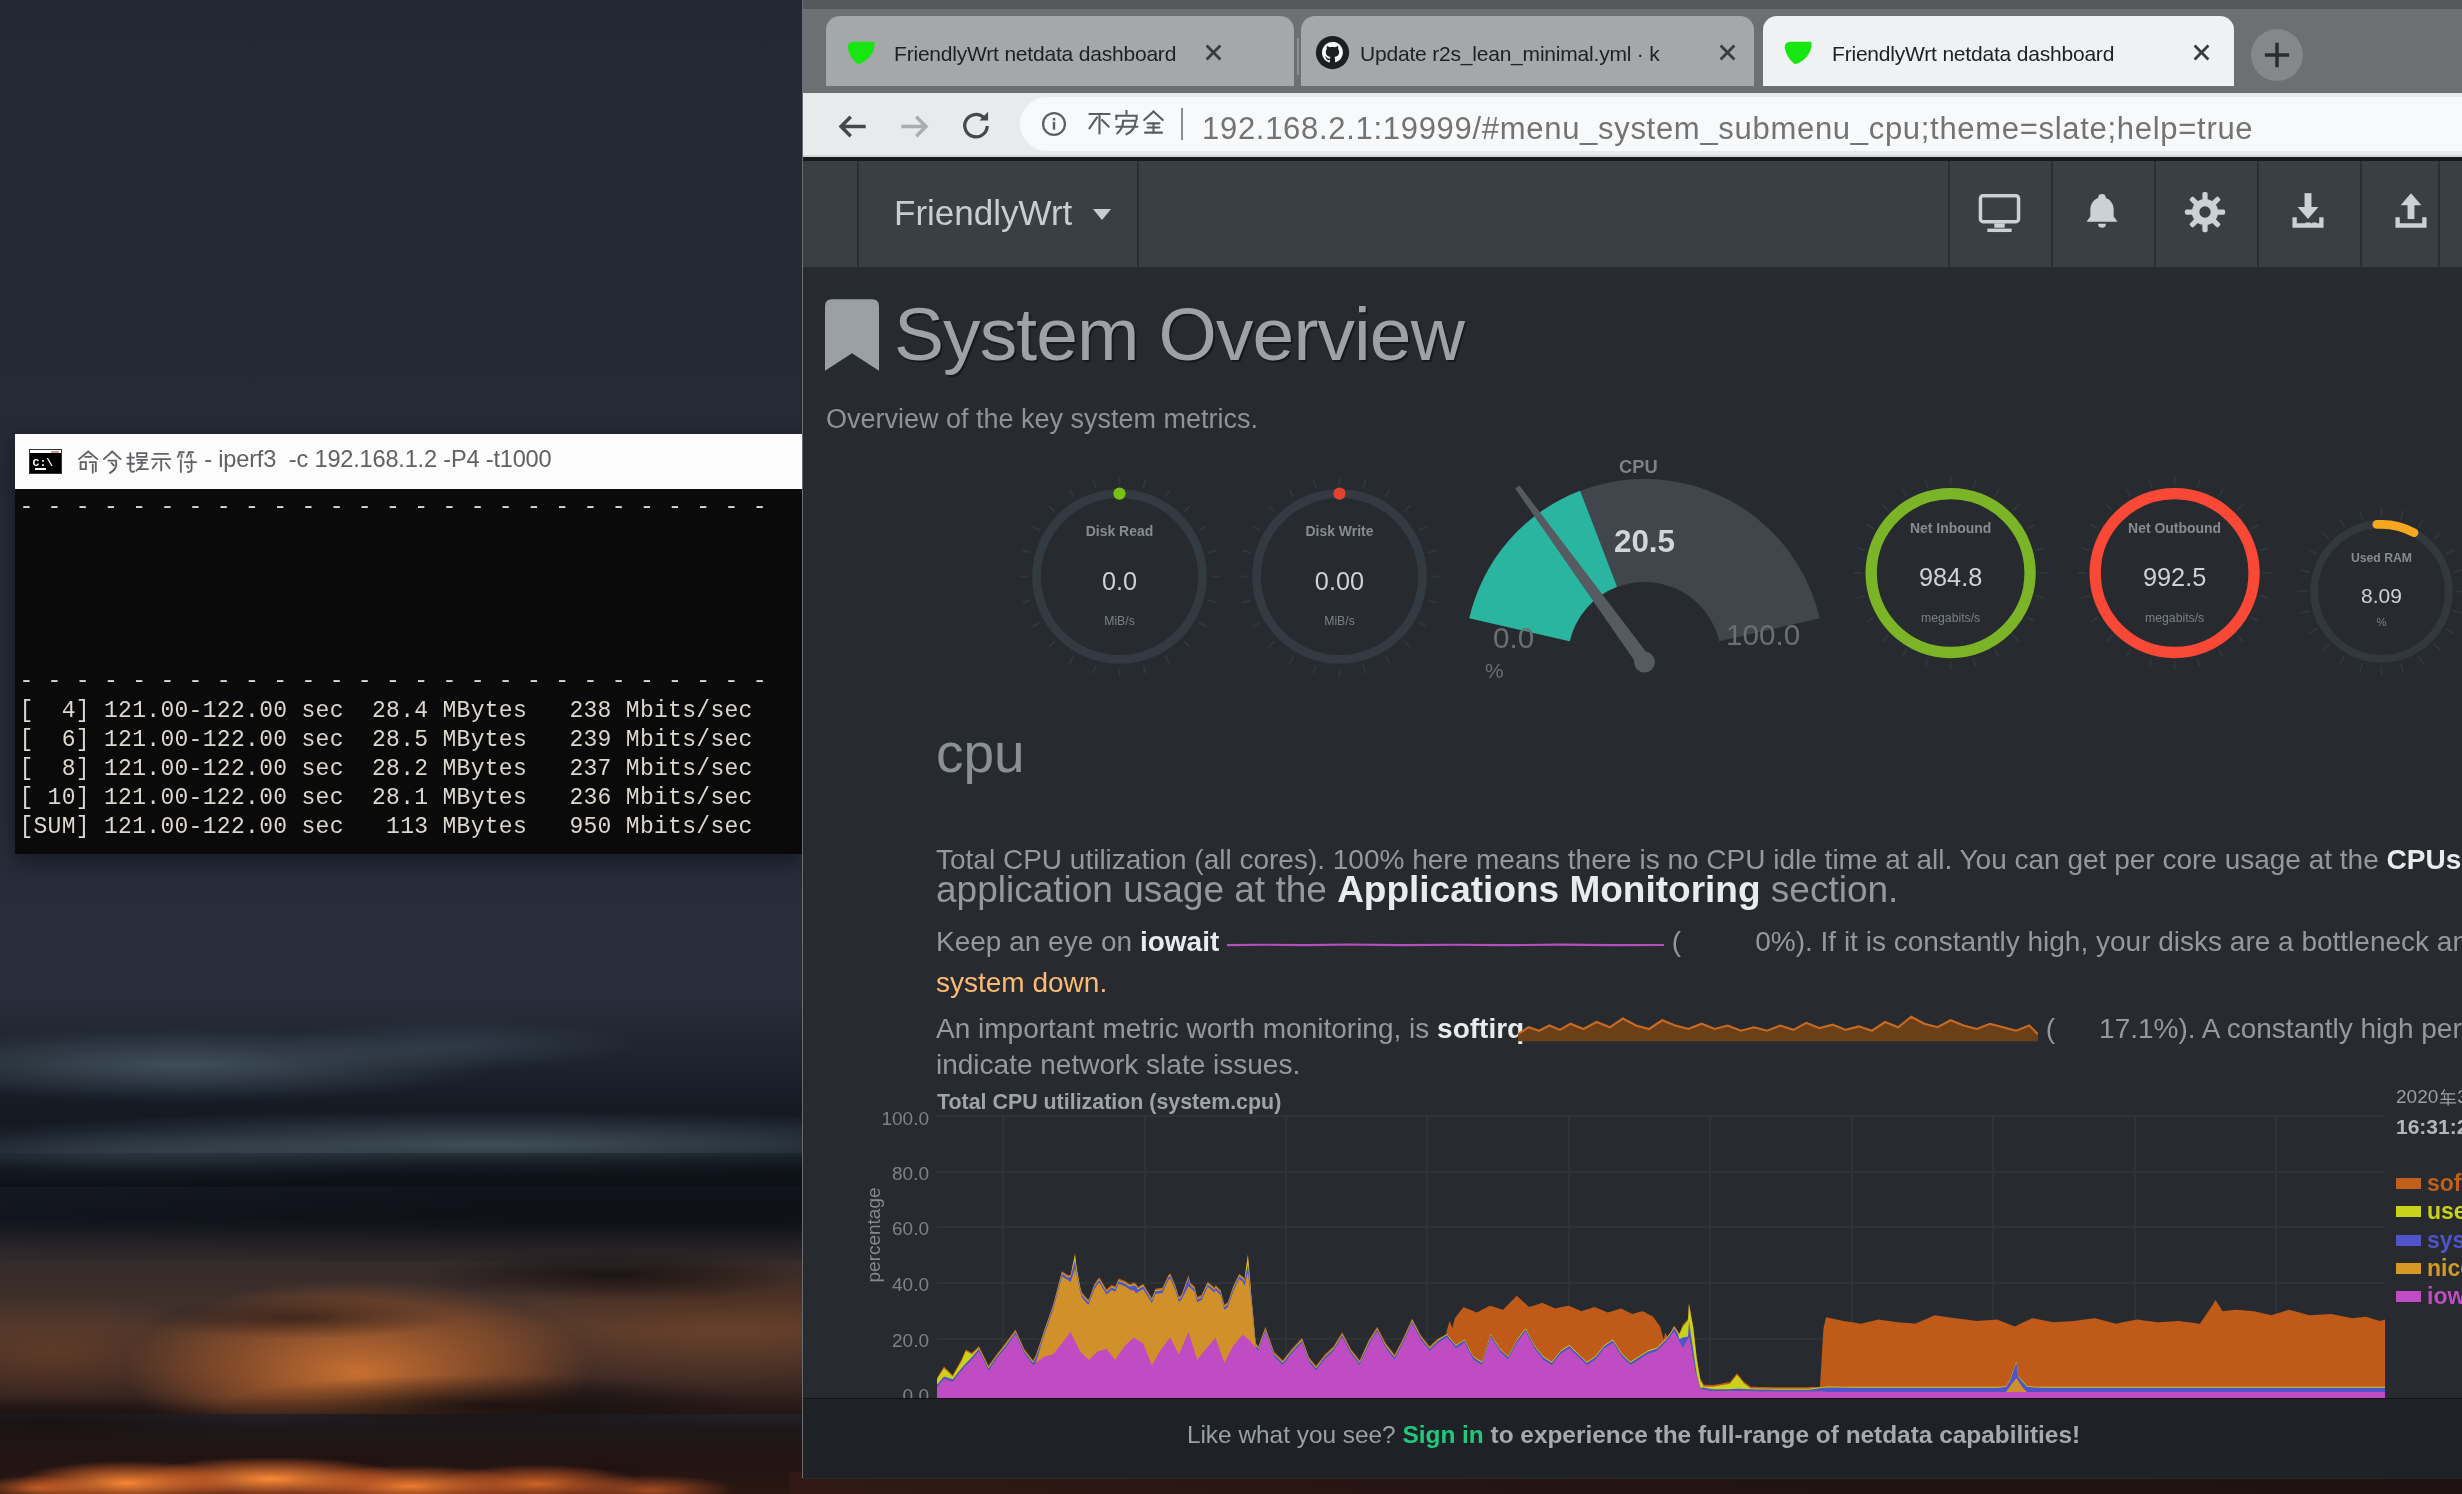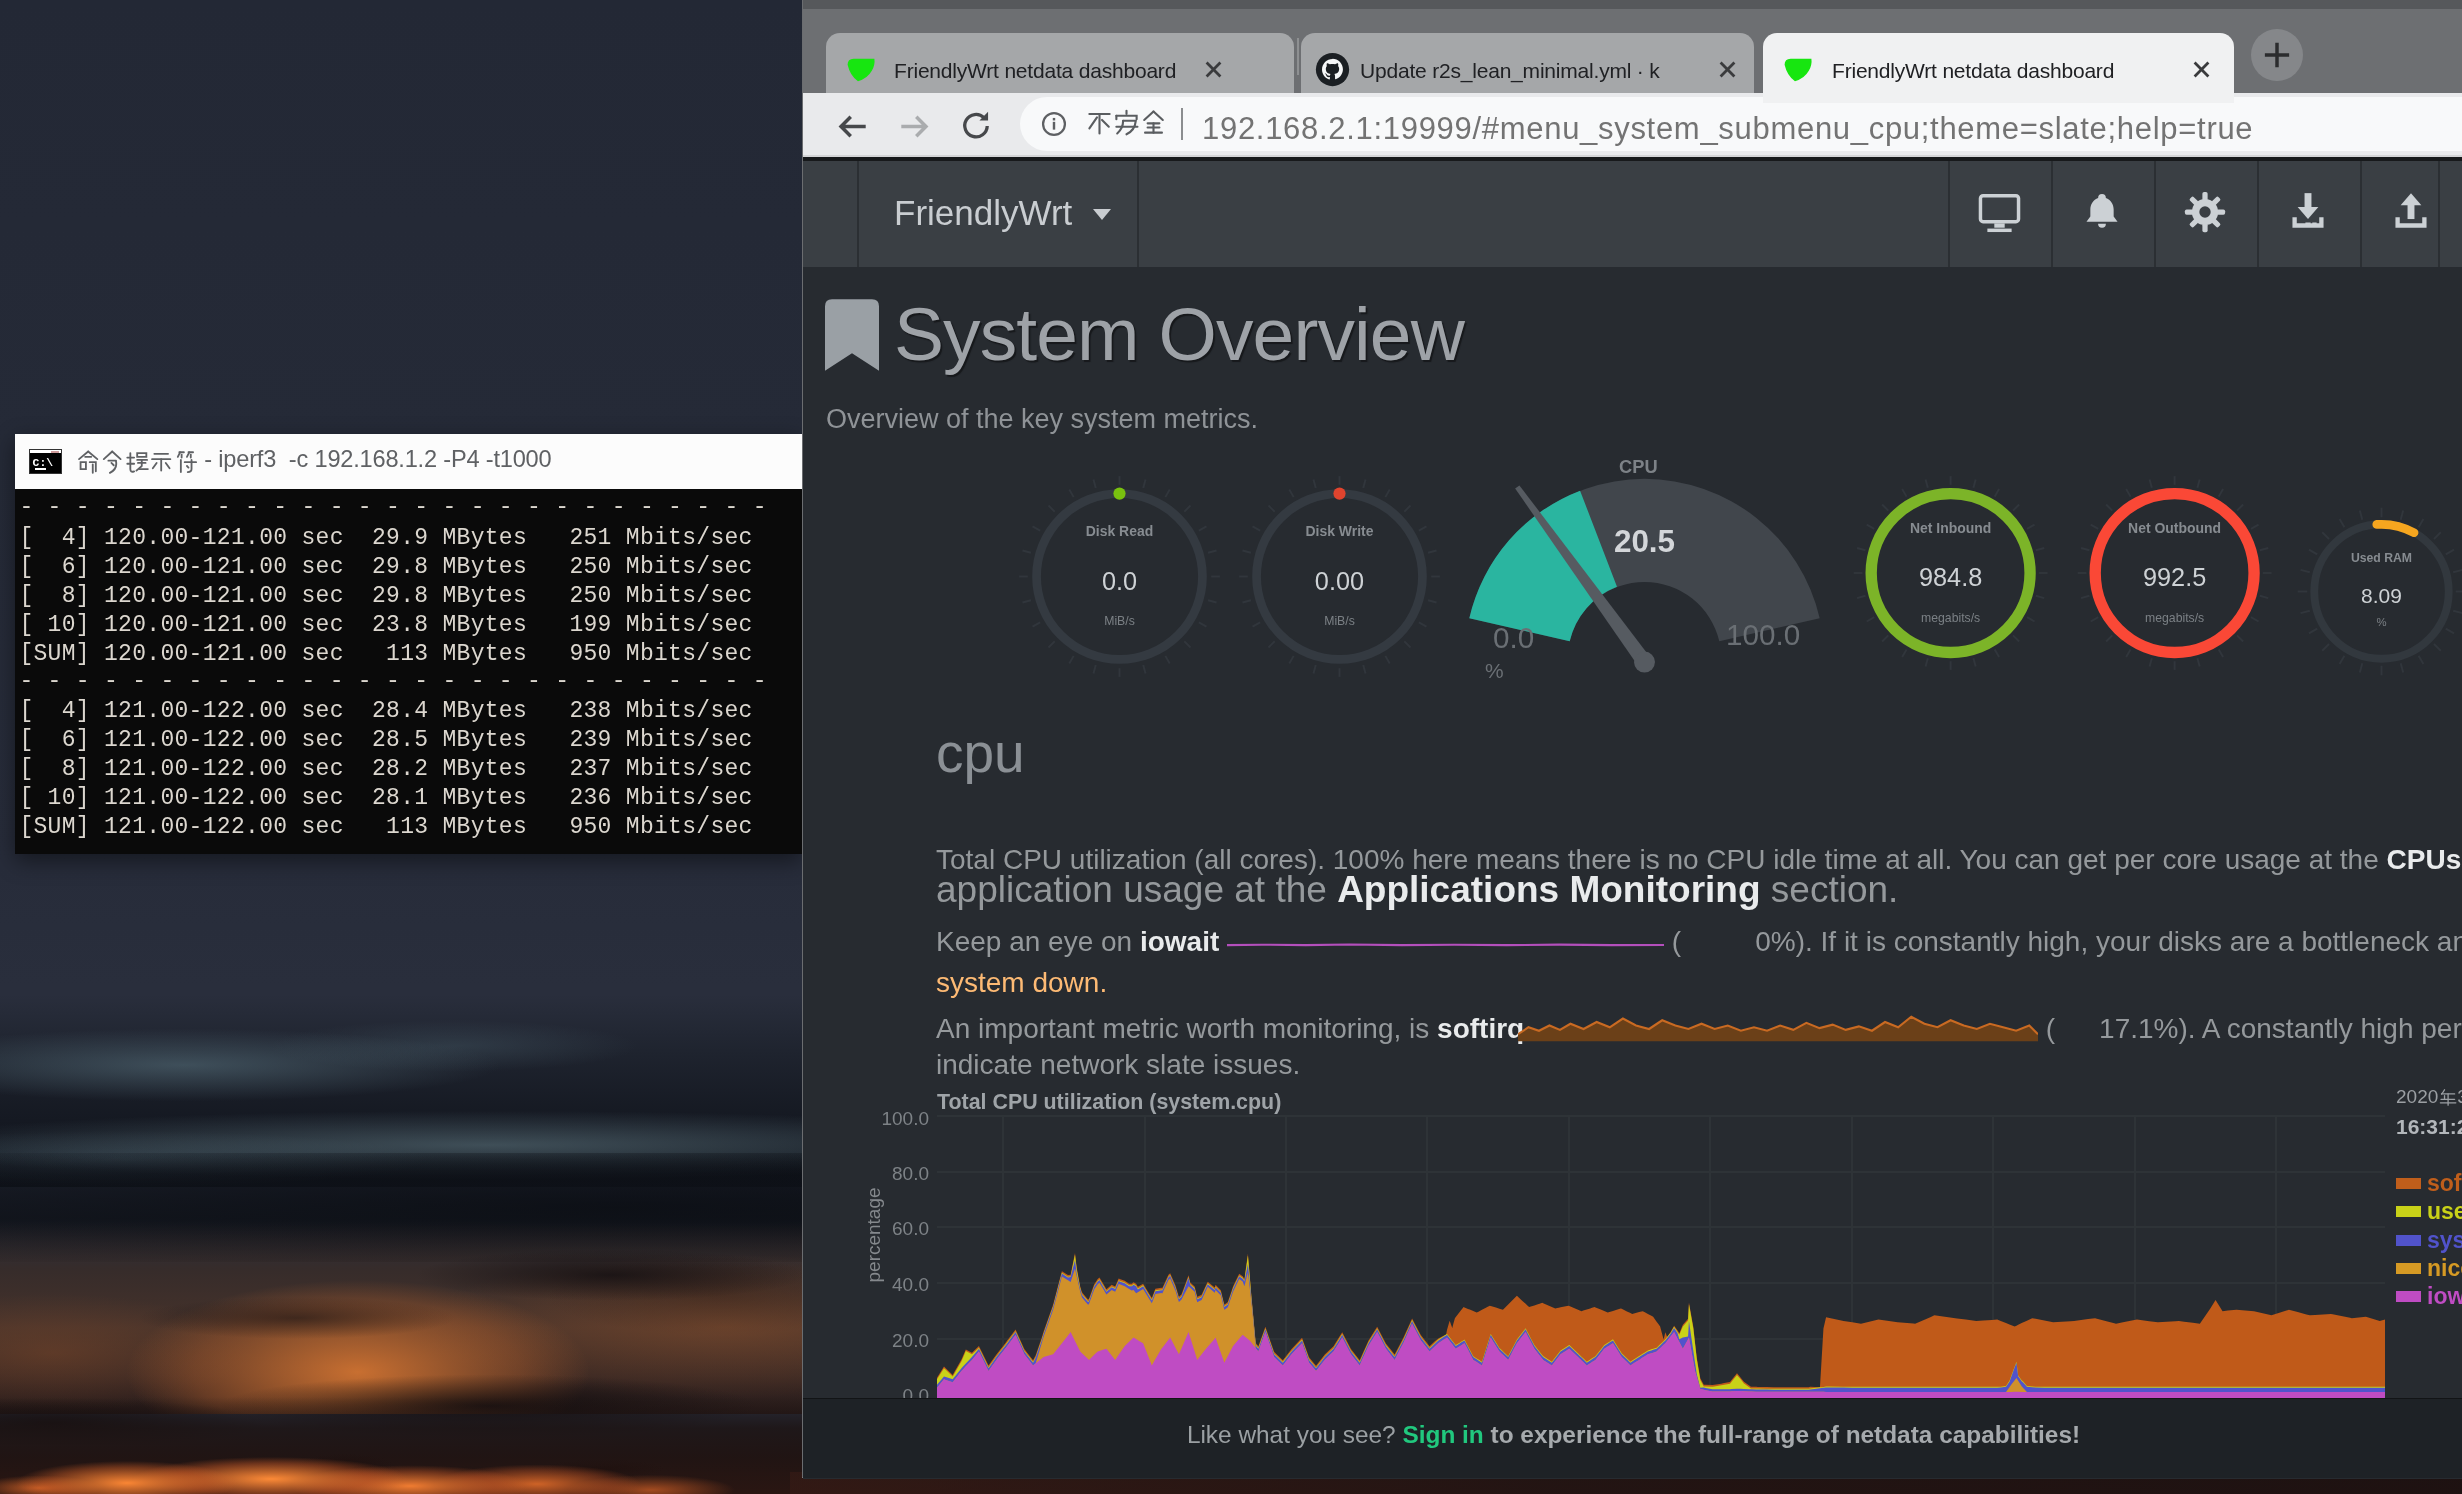--- a/index.html
+++ b/index.html
@@ -5,21 +5,21 @@
 .abs{position:absolute}
 #wall{position:absolute;left:0;top:0;width:2462px;height:1494px;background:linear-gradient(180deg,#232835 0%,#252a37 30%,#272c3a 58%,#292e3c 66%)}
 .wl{position:absolute;left:0;width:2462px}
 #term{position:absolute;left:15px;top:434px;width:787px;height:420px;box-shadow:0 7px 21px rgba(0,0,0,.45)}
 #termbar{position:absolute;left:0;top:0;width:100%;height:55px;background:#fcfcfc}
 #termbody{position:absolute;left:0;top:55px;width:100%;height:365px;background:#0a0a0a;color:#dcd7cf;font-family:"Liberation Mono",monospace;font-size:23px;letter-spacing:0.3px}
 #termbody pre{font-family:inherit;line-height:29px}
 #browser{position:absolute;left:802px;top:0;width:1781px;height:1478px;border-left:1.7px solid #6b6d70;border-bottom:1.7px solid #909294;background:#6d6f72}
 #tabstrip{position:absolute;left:0;top:0;width:100%;height:93px;background:#6d6f72}
 #topstrip{position:absolute;left:0;top:0;width:100%;height:8.7px;background:#56585b}
-.tab{position:absolute;top:33px;height:70px;border-radius:14px 14px 0 0;background:#a5a7a9}
+.tab{position:absolute;top:16px;height:70px;border-radius:14px 14px 0 0;background:#a5a7a9}
 .tab.active{background:#f0f1f2;z-index:3}
 .tabtitle{position:absolute;top:26px;font-size:21px;color:#202124;white-space:nowrap;overflow:hidden;letter-spacing:-0.2px}
 #toolbar{position:absolute;left:0;top:93px;width:100%;height:62px;background:#e9eaec}
 #tbline{position:absolute;left:0;top:155px;width:100%;height:1.7px;background:#d4d5d7}
 #winline{position:absolute;left:0;top:157px;width:100%;height:3.5px;background:#17191b}
 #omni{position:absolute;left:217px;top:3.5px;width:1484px;height:54px;border-radius:27px;background:#f8f9fa}
 #page{position:absolute;left:0;top:161px;width:100%;height:1318px;background:#272b30;overflow:hidden}
 #navbar{position:absolute;left:0;top:0;width:100%;height:106px;background:#3a3f44}
 .navsep{position:absolute;top:0;width:1.7px;height:106px;background:#2b2f33}
 #footer{position:absolute;left:0;top:1237px;width:100%;height:80px;background:#1e2226;border-top:1.7px solid #121416}
@@ -105,25 +105,20 @@
           <path d="M19,3 H25" stroke="#5f6164" stroke-width="2.4" fill="none" stroke-linecap="round"></path>
           <path d="M22,6 V10" stroke="#5f6164" stroke-width="2.4" fill="none" stroke-linecap="round"></path>
           <path d="M9,13 V29" stroke="#5f6164" stroke-width="2.4" fill="none" stroke-linecap="round"></path>
           <path d="M14,16 H29" stroke="#5f6164" stroke-width="2.4" fill="none" stroke-linecap="round"></path>
           <path d="M23,13 V25 Q23,29 18,29" stroke="#5f6164" stroke-width="2.4" fill="none" stroke-linecap="round"></path>
           <path d="M17,21 L19,23" stroke="#5f6164" stroke-width="2.4" fill="none" stroke-linecap="round"></path>
         </svg><span style="vertical-align:2.6px"> - iperf3&nbsp; -c 192.168.1.2 -P4 -t1000</span></div>
 </div>
 <div id="termbody">
 <pre class="abs" style="left:4.4px;top:4.4px">- - - - - - - - - - - - - - - - - - - - - - - - - - -</pre>
-<pre class="abs" style="left:4.4px;top:35px">[  4] 120.00-121.00 sec  29.9 MBytes   251 Mbits/sec
-[  6] 120.00-121.00 sec  29.8 MBytes   250 Mbits/sec
-[  8] 120.00-121.00 sec  29.8 MBytes   250 Mbits/sec
-[ 10] 120.00-121.00 sec  23.8 MBytes   199 Mbits/sec
-[SUM] 120.00-121.00 sec   113 MBytes   950 Mbits/sec</pre>
 <pre class="abs" style="left:4.4px;top:178px">- - - - - - - - - - - - - - - - - - - - - - - - - - -</pre>
 <pre class="abs" style="left:4.4px;top:208px">[  4] 121.00-122.00 sec  28.4 MBytes   238 Mbits/sec
 [  6] 121.00-122.00 sec  28.5 MBytes   239 Mbits/sec
 [  8] 121.00-122.00 sec  28.2 MBytes   237 Mbits/sec
 [ 10] 121.00-122.00 sec  28.1 MBytes   236 Mbits/sec
 [SUM] 121.00-122.00 sec   113 MBytes   950 Mbits/sec</pre>
 </div>
   </div>
 <div id="browser">
 <div id="tabstrip">

